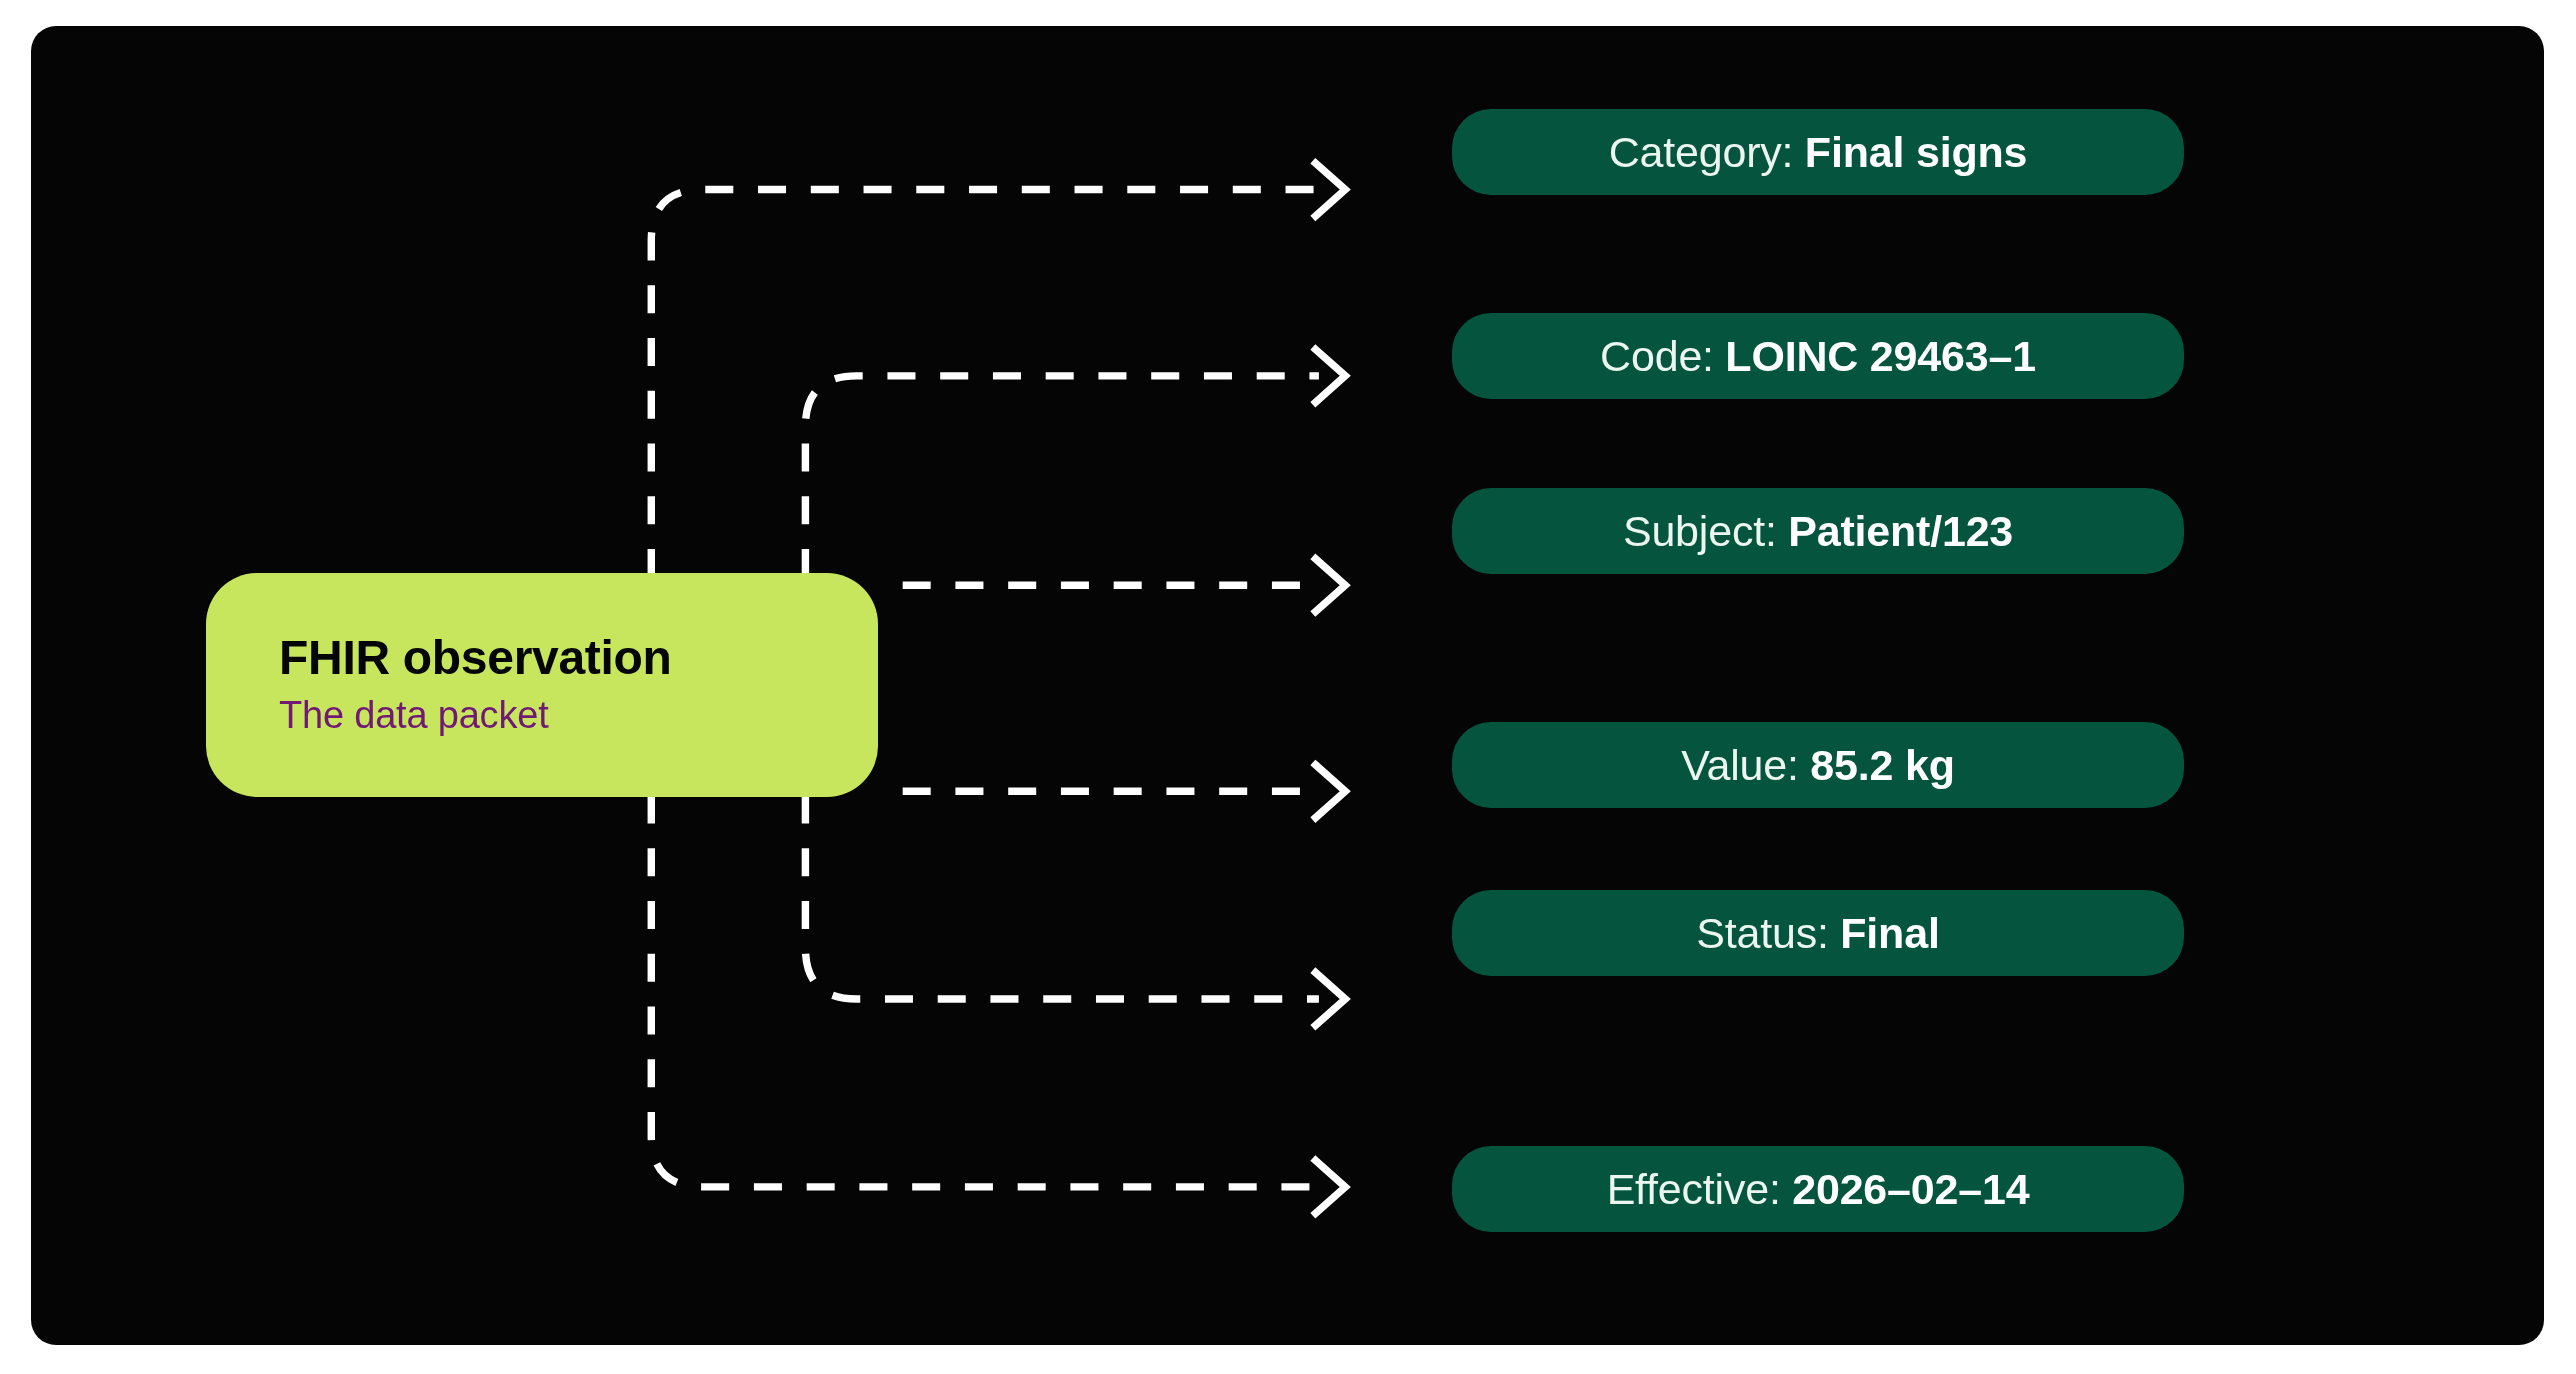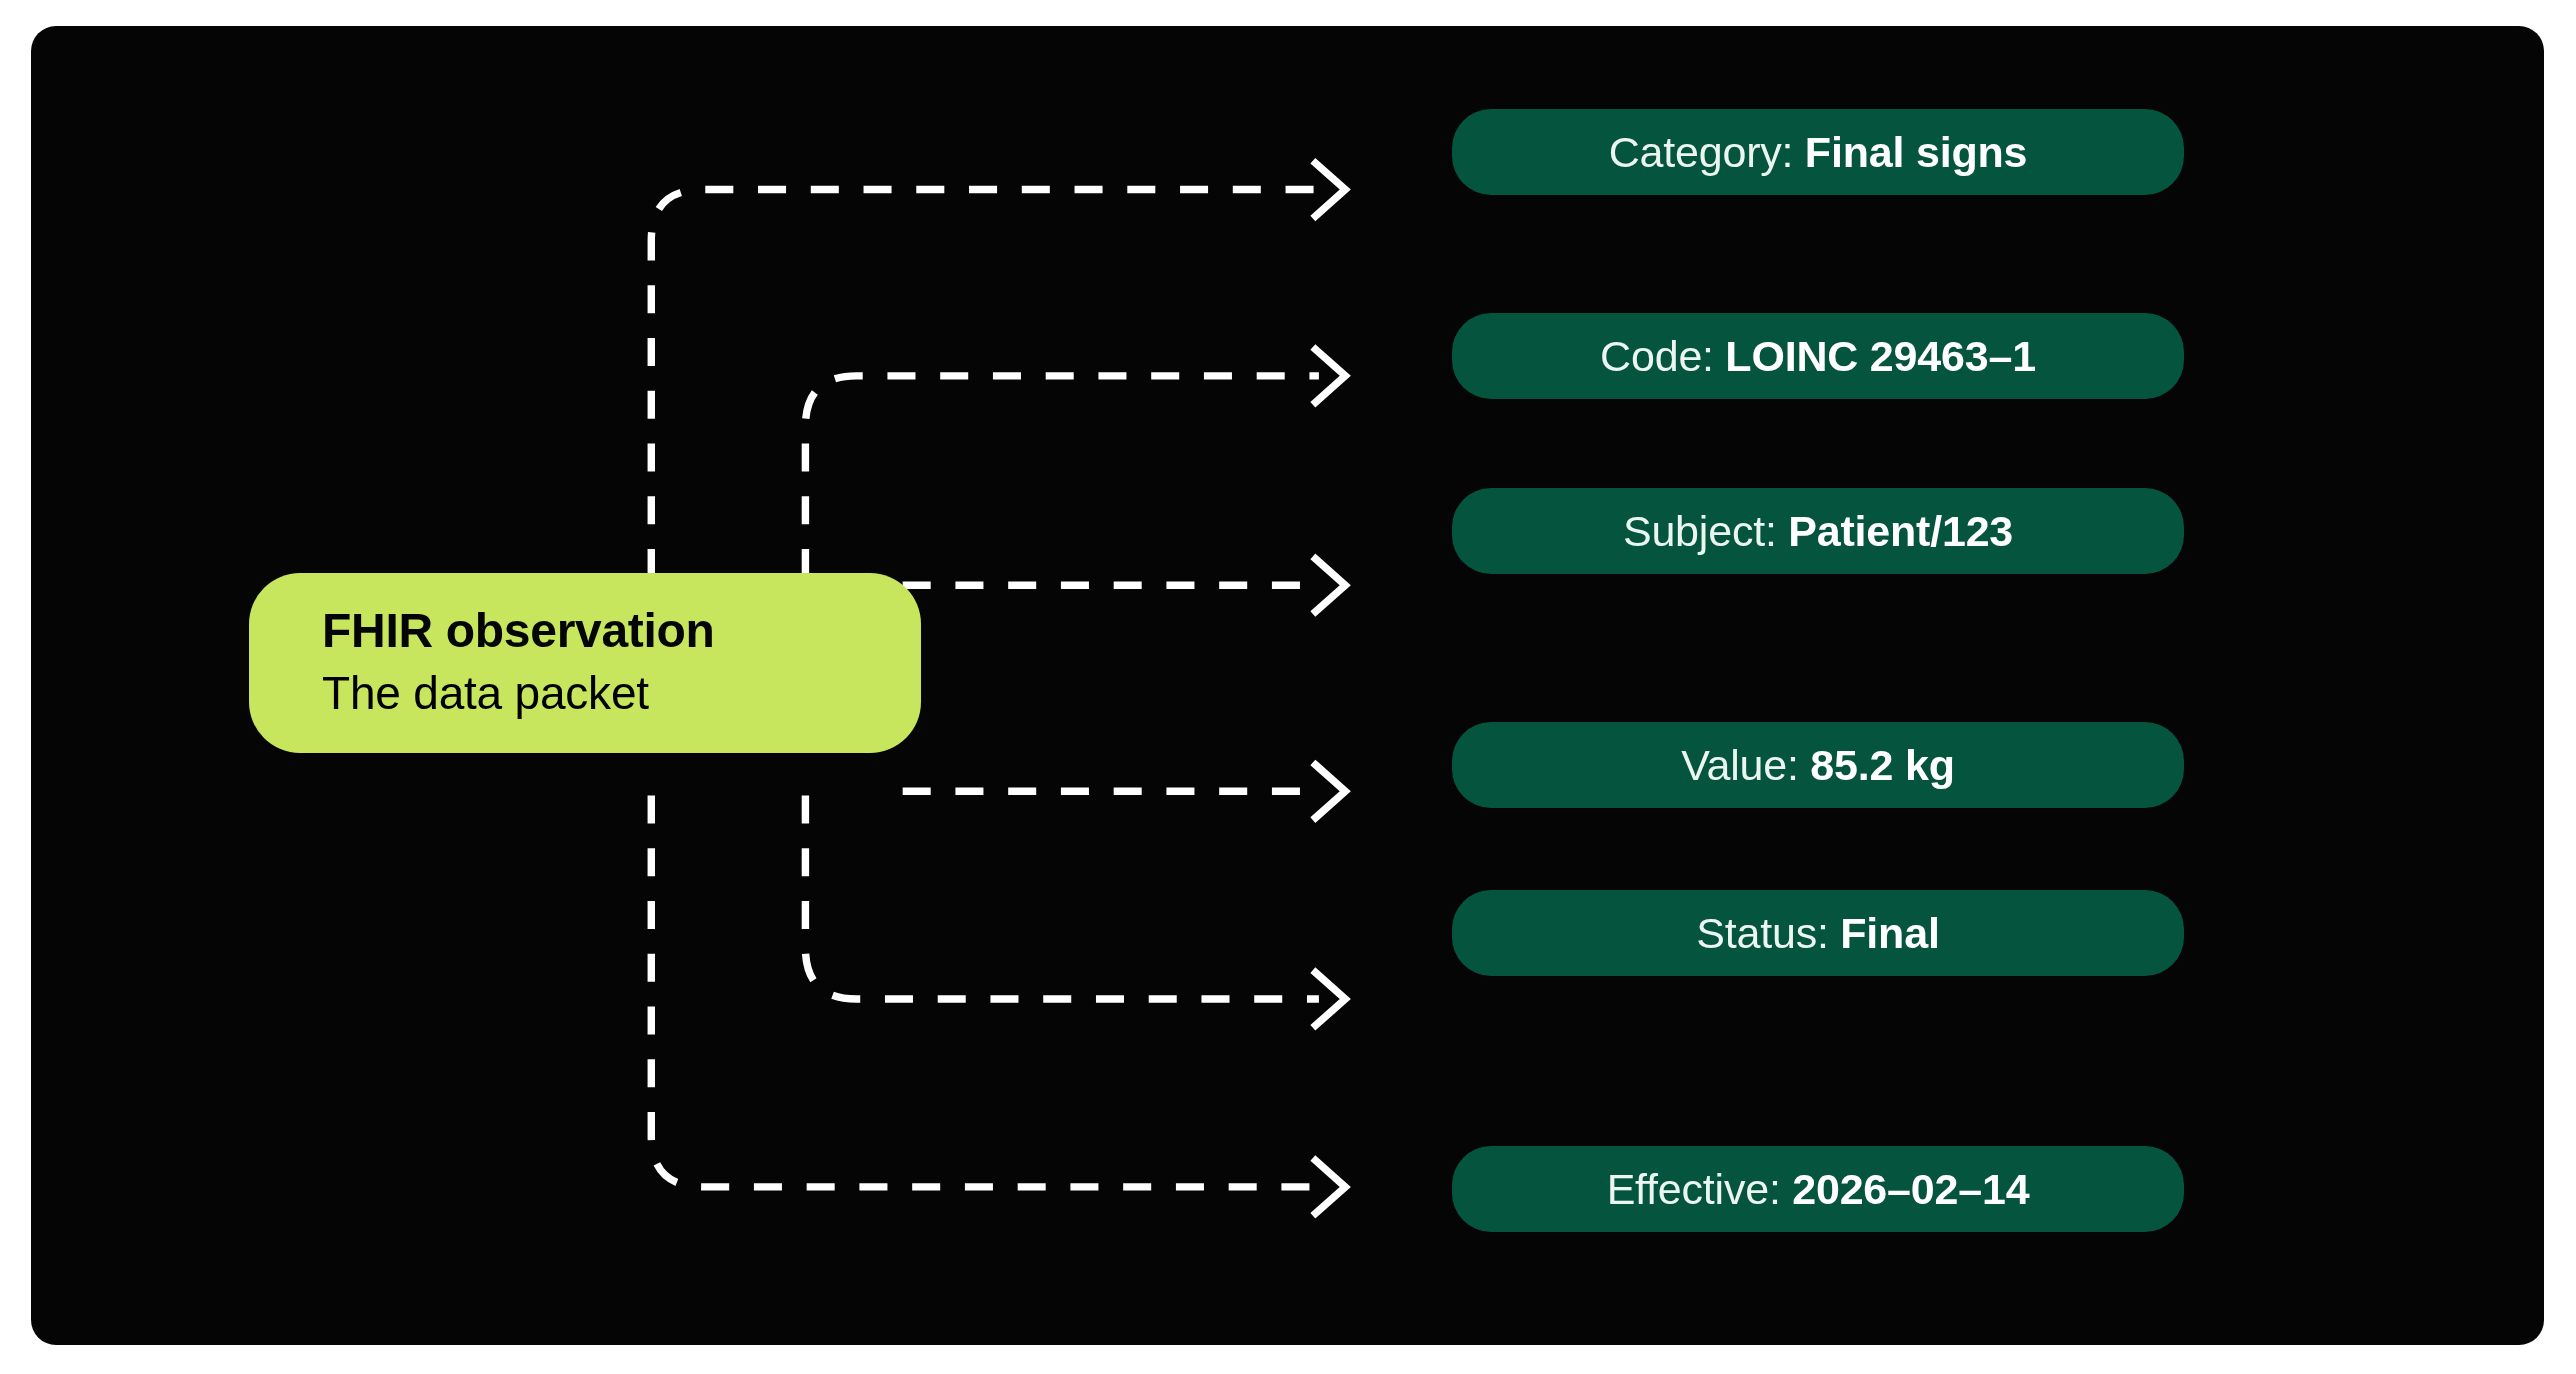--- a/index.html
+++ b/index.html
@@ -40,41 +40,40 @@
     height: 1374px;
     pointer-events: none;
   }
 
   
   #source-node {
     position: absolute;
     left: 206px;
     top: 573px;
     width: 672px;
-    height: 180px;
+    height: 224px;
     background: #c7e65e;
     border-radius: 51px;
     box-sizing: border-box;
     padding: 0 0 0 73px;
     display: flex;
     flex-direction: column;
     justify-content: center;
-    margin-left: 43px;
   }
   #source-node .node-title {
     color: #050505;
     font-size: 48px;
     font-weight: 600;
     letter-spacing: -0.3px;
     line-height: 1.18;
     white-space: nowrap;
   }
   #source-node .node-sub {
-    color: #000000;
-    font-size: 46px;
+    color: #701a75;
+    font-size: 38px;
     font-weight: 300;
     letter-spacing: -0.2px;
     line-height: 1.25;
     margin-top: 5px;
     white-space: nowrap;
   }
 
   
   .pill {
     position: absolute;

